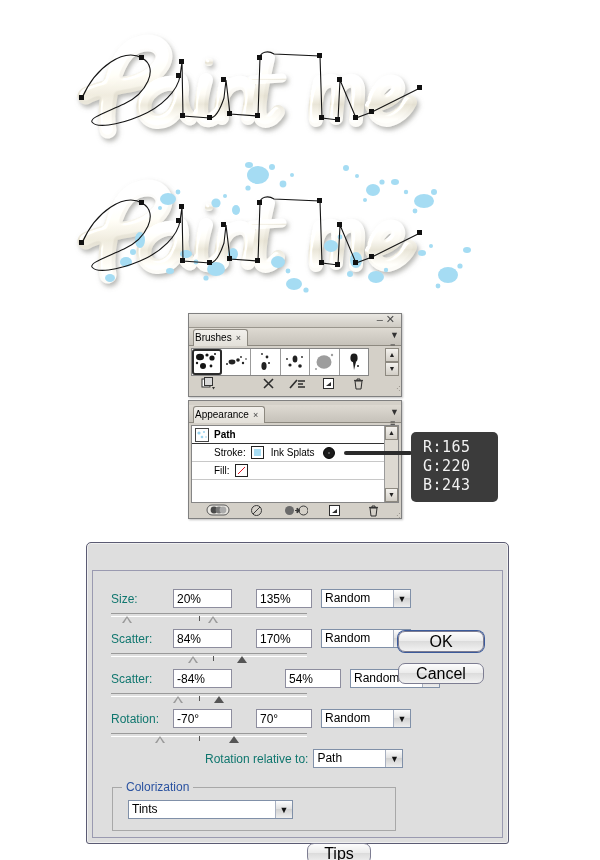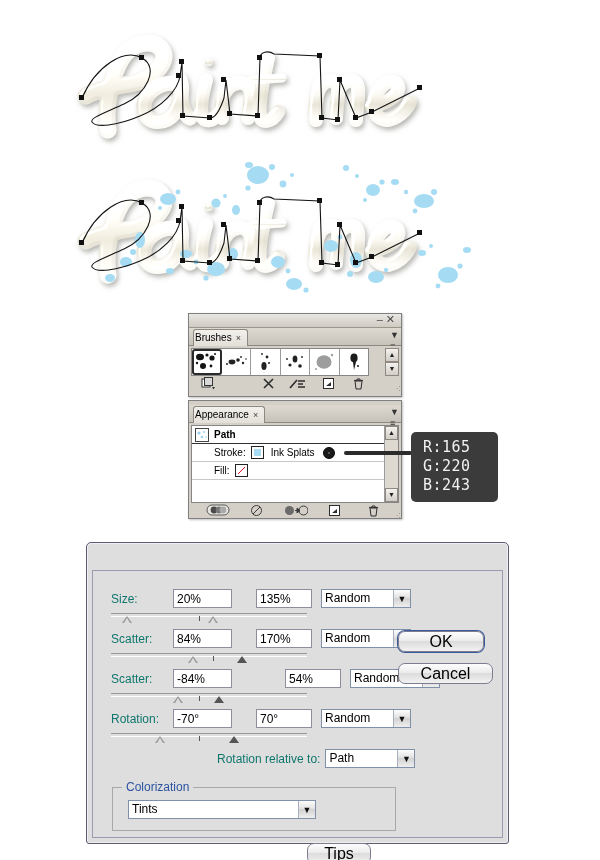--- a/index.html
+++ b/index.html
@@ -711,36 +711,36 @@
           <span class="carrow">▼</span>
         </span>
       </div>
       <div class="slider" style="left:18px;top:162px;width:196px;">
         <div class="groove"></div>
         <div class="tick" style="left:45%;"></div>
         <div class="thumb hollow" style="left:calc(25% - 5px);"></div>
         <div class="thumb" style="left:calc(63% - 5px);"></div>
       </div>
 
-      <div class="row" style="left:124px;top:178px;justify-content:center;">
+      <div class="row" style="left:112px;top:178px;justify-content:center;">
         <span class="rlabel">Rotation relative to:</span>
         <span class="combo" style="width:90px;margin-left:5px;">
           <span class="ctext">Path</span>
           <span class="carrow">▼</span>
         </span>
       </div>
 
       <div class="group" style="left:19px;top:216px;width:284px;height:44px;">
         <span class="group-title">Colorization</span>
-        <span class="combo" style="position:absolute;left:15px;top:12px;width:188px;">
+        <span class="combo" style="position:absolute;left:15px;top:12px;width:165px;">
           <span class="ctext">Tints</span>
           <span class="carrow">▼</span>
         </span>
         <span class="btn" style="position:absolute;left:194px;top:11px;width:64px;height:21px;">Tips</span>
       </div>
 
       <div class="btn default" style="position:absolute;left:305px;top:16px;width:86px;height:21px;">OK</div>
-      <div class="btn" style="position:absolute;left:305px;top:48px;width:95px;height:21px;">Cancel</div>
+      <div class="btn" style="position:absolute;left:305px;top:48px;width:86px;height:21px;">Cancel</div>
 
     </div>
   </div>
 
 </div>
 
 </body></html>

